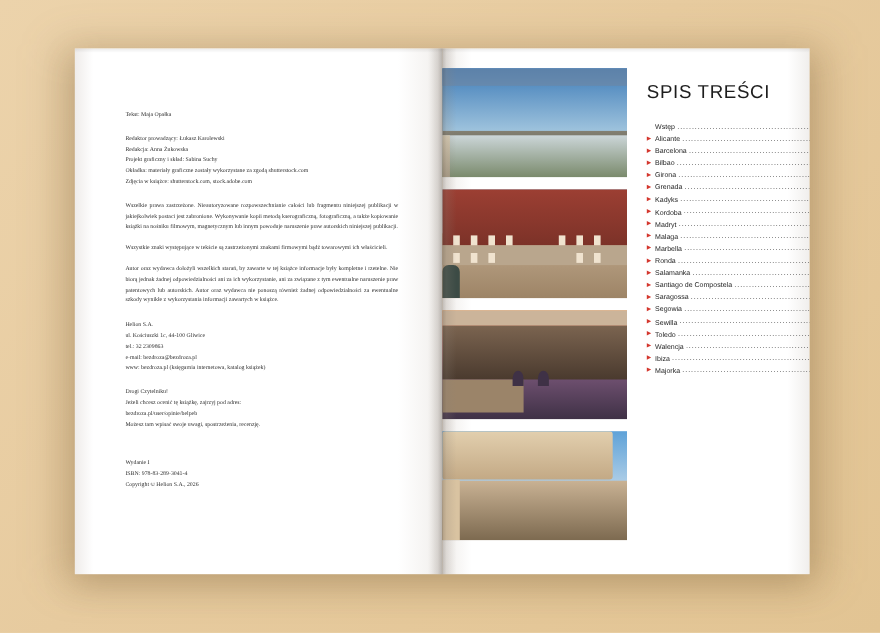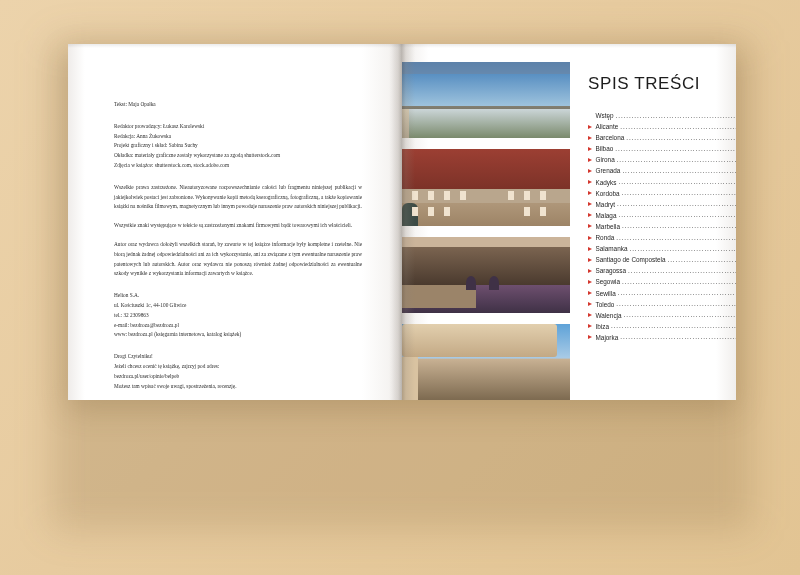--- a/index.html
+++ b/index.html
@@ -28,21 +28,21 @@
     height: 490px;
     background: rgba(120, 90, 50, 0.20);
     filter: blur(18px);
     border-radius: 6px;
   }
   .book {
     position: absolute;
     left: 68px;
     top: 44px;
     width: 668px;
-    height: 356px;
+    height: 478px;
     display: flex;
     box-shadow: 0 10px 28px rgba(110,85,45,0.25);
   }
   .page {
     position: relative;
     background: #fdfdfb;
     height: 100%;
     overflow: hidden;
   }
   .page.left {

